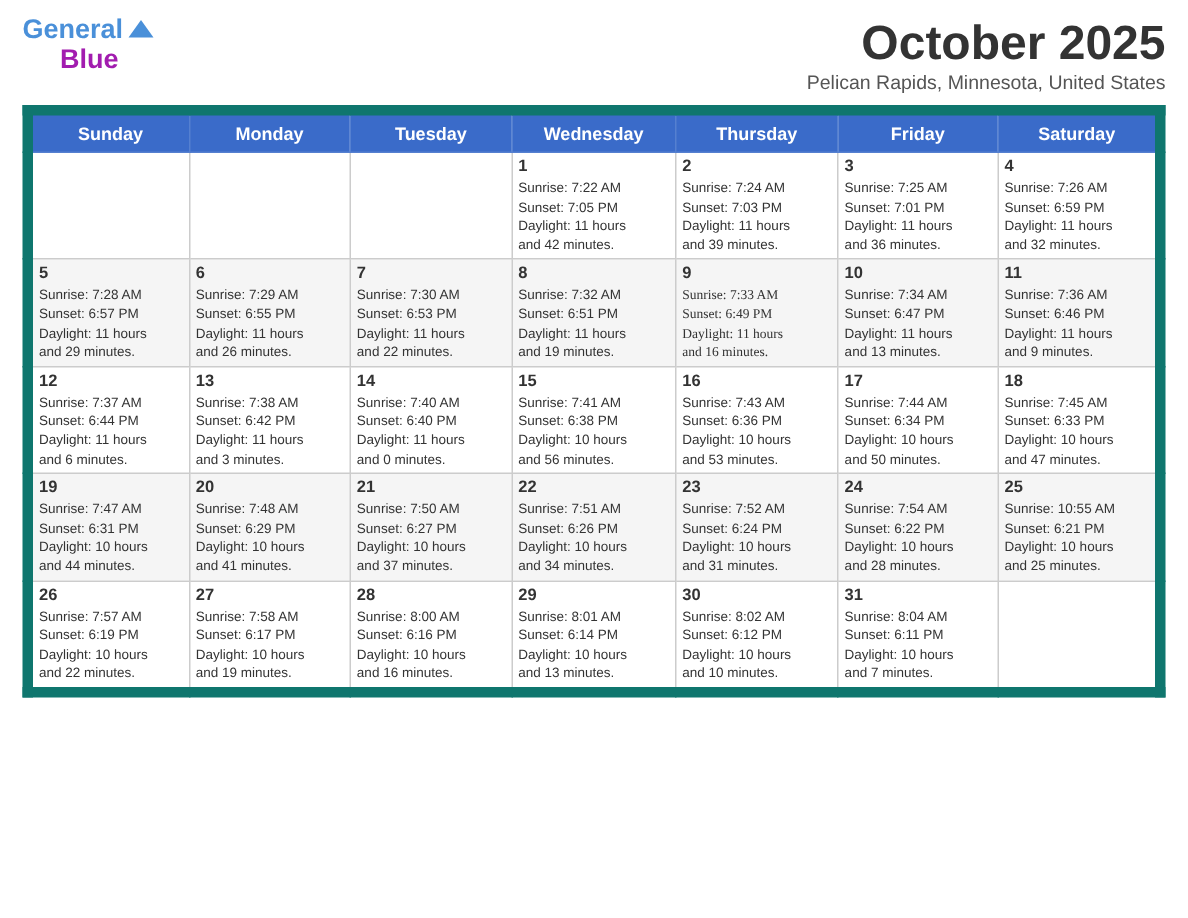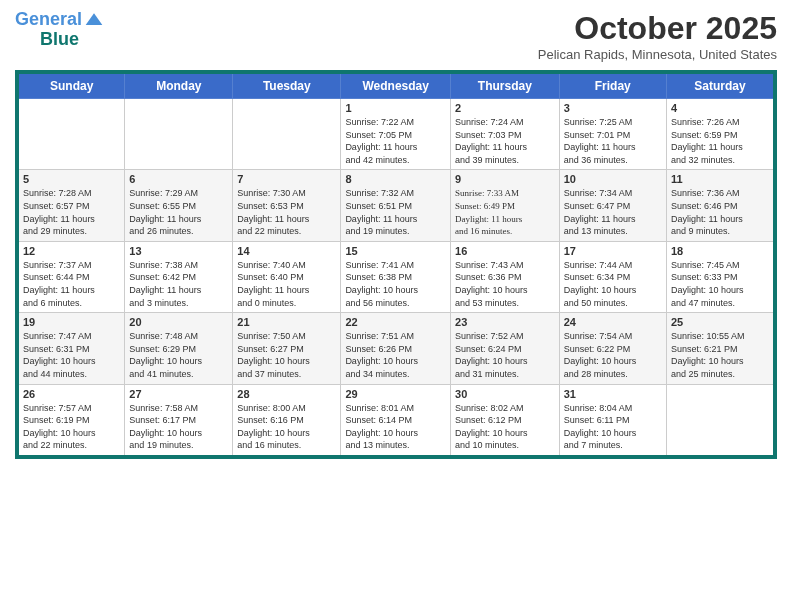--- a/index.html
+++ b/index.html
@@ -50,21 +50,21 @@
       font-weight: bold;
       color: #333;
     }
     .location {
       font-size: 13px;
       color: #555;
     }
     .calendar {
       width: 100%;
       border-collapse: collapse;
-      border: 4px solid #0f766e;
+      border: 7px solid #0f766e;
     }
     .calendar th {
       background-color: #3a6bc9;
       color: #fff;
       text-align: center;
       font-size: 12px;
       font-weight: bold;
       padding: 5px 3px;
       border: 1px solid #5580d0;
     }
@@ -105,21 +105,21 @@
       <div>
         <div style="display:flex;align-items:center;">
           <span class="logo-text">
             <span>General</span>
           </span>
 
           <svg class="logo-icon" viewBox="0 0 24 24" xmlns="http://www.w3.org/2000/svg">
             <polygon points="2,18 12,4 22,18" fill="#4a90d9"></polygon>
           </svg>
         </div>
-        <div class="logo-text" style="color:#0f766e;">Blue</div>
+        <div class="logo-text" style="color:#a21caf;">Blue</div>
       </div>
     </div>
     <div class="title-section">
       <div class="month-title">October 2025</div>
       <div class="location">Pelican Rapids, Minnesota, United States</div>
     </div>
   </div>
 
   <table class="calendar">
     <thead>

